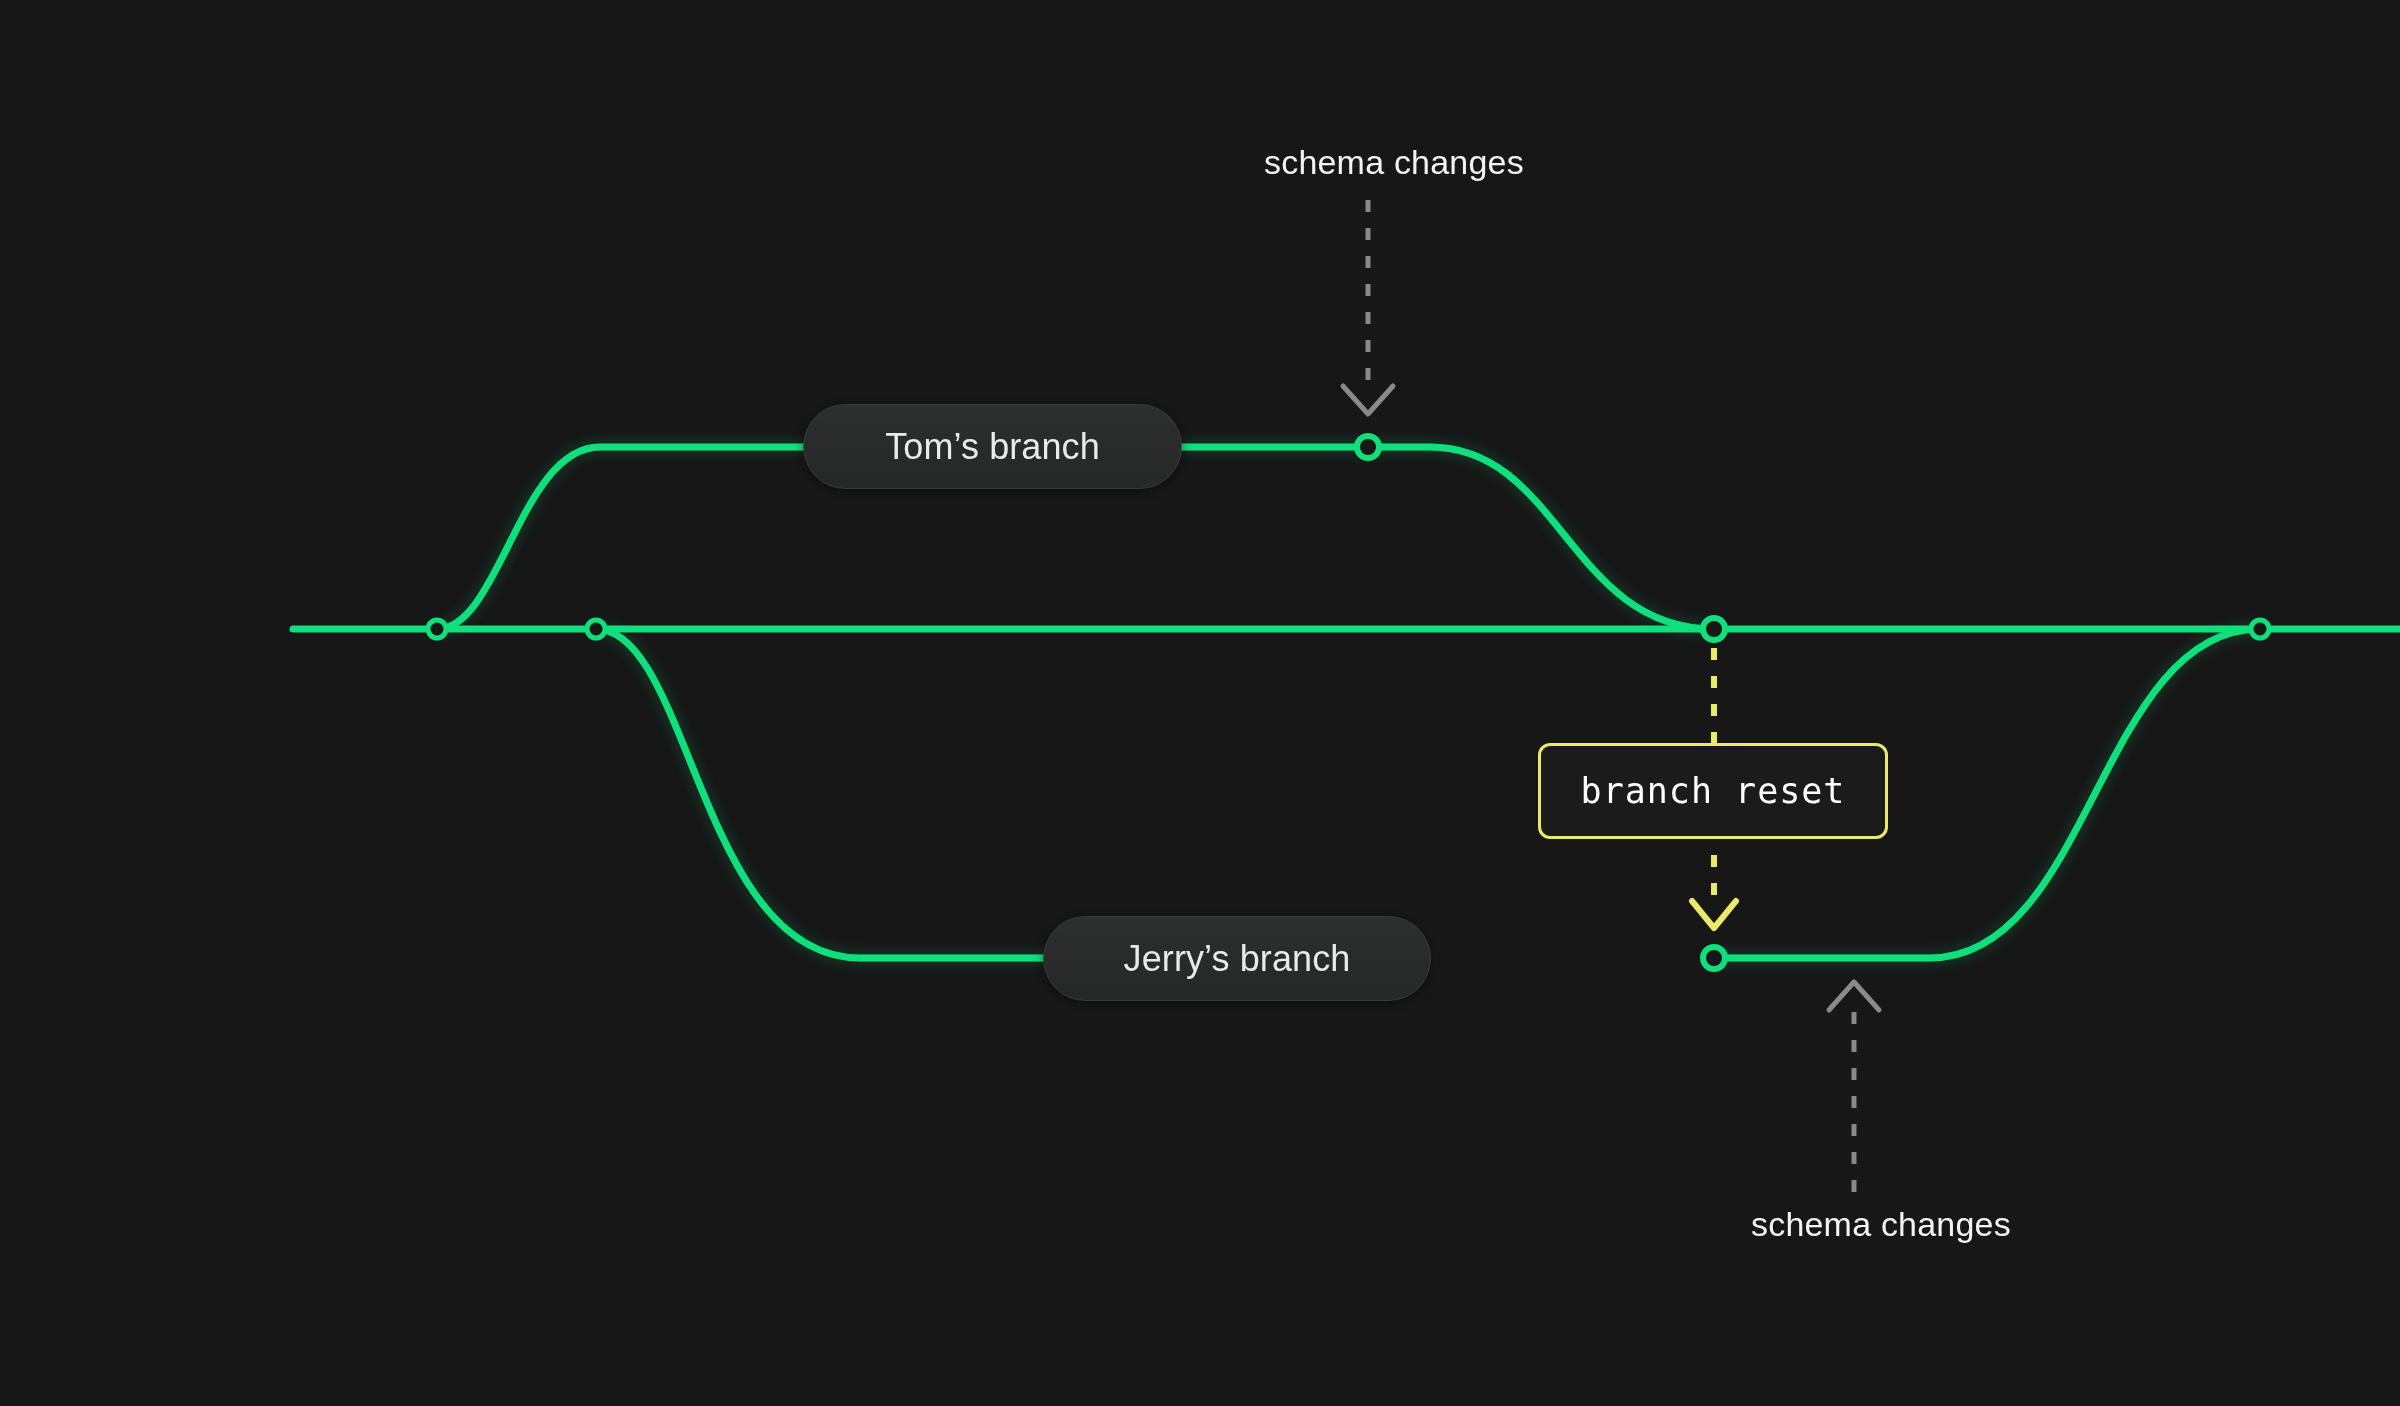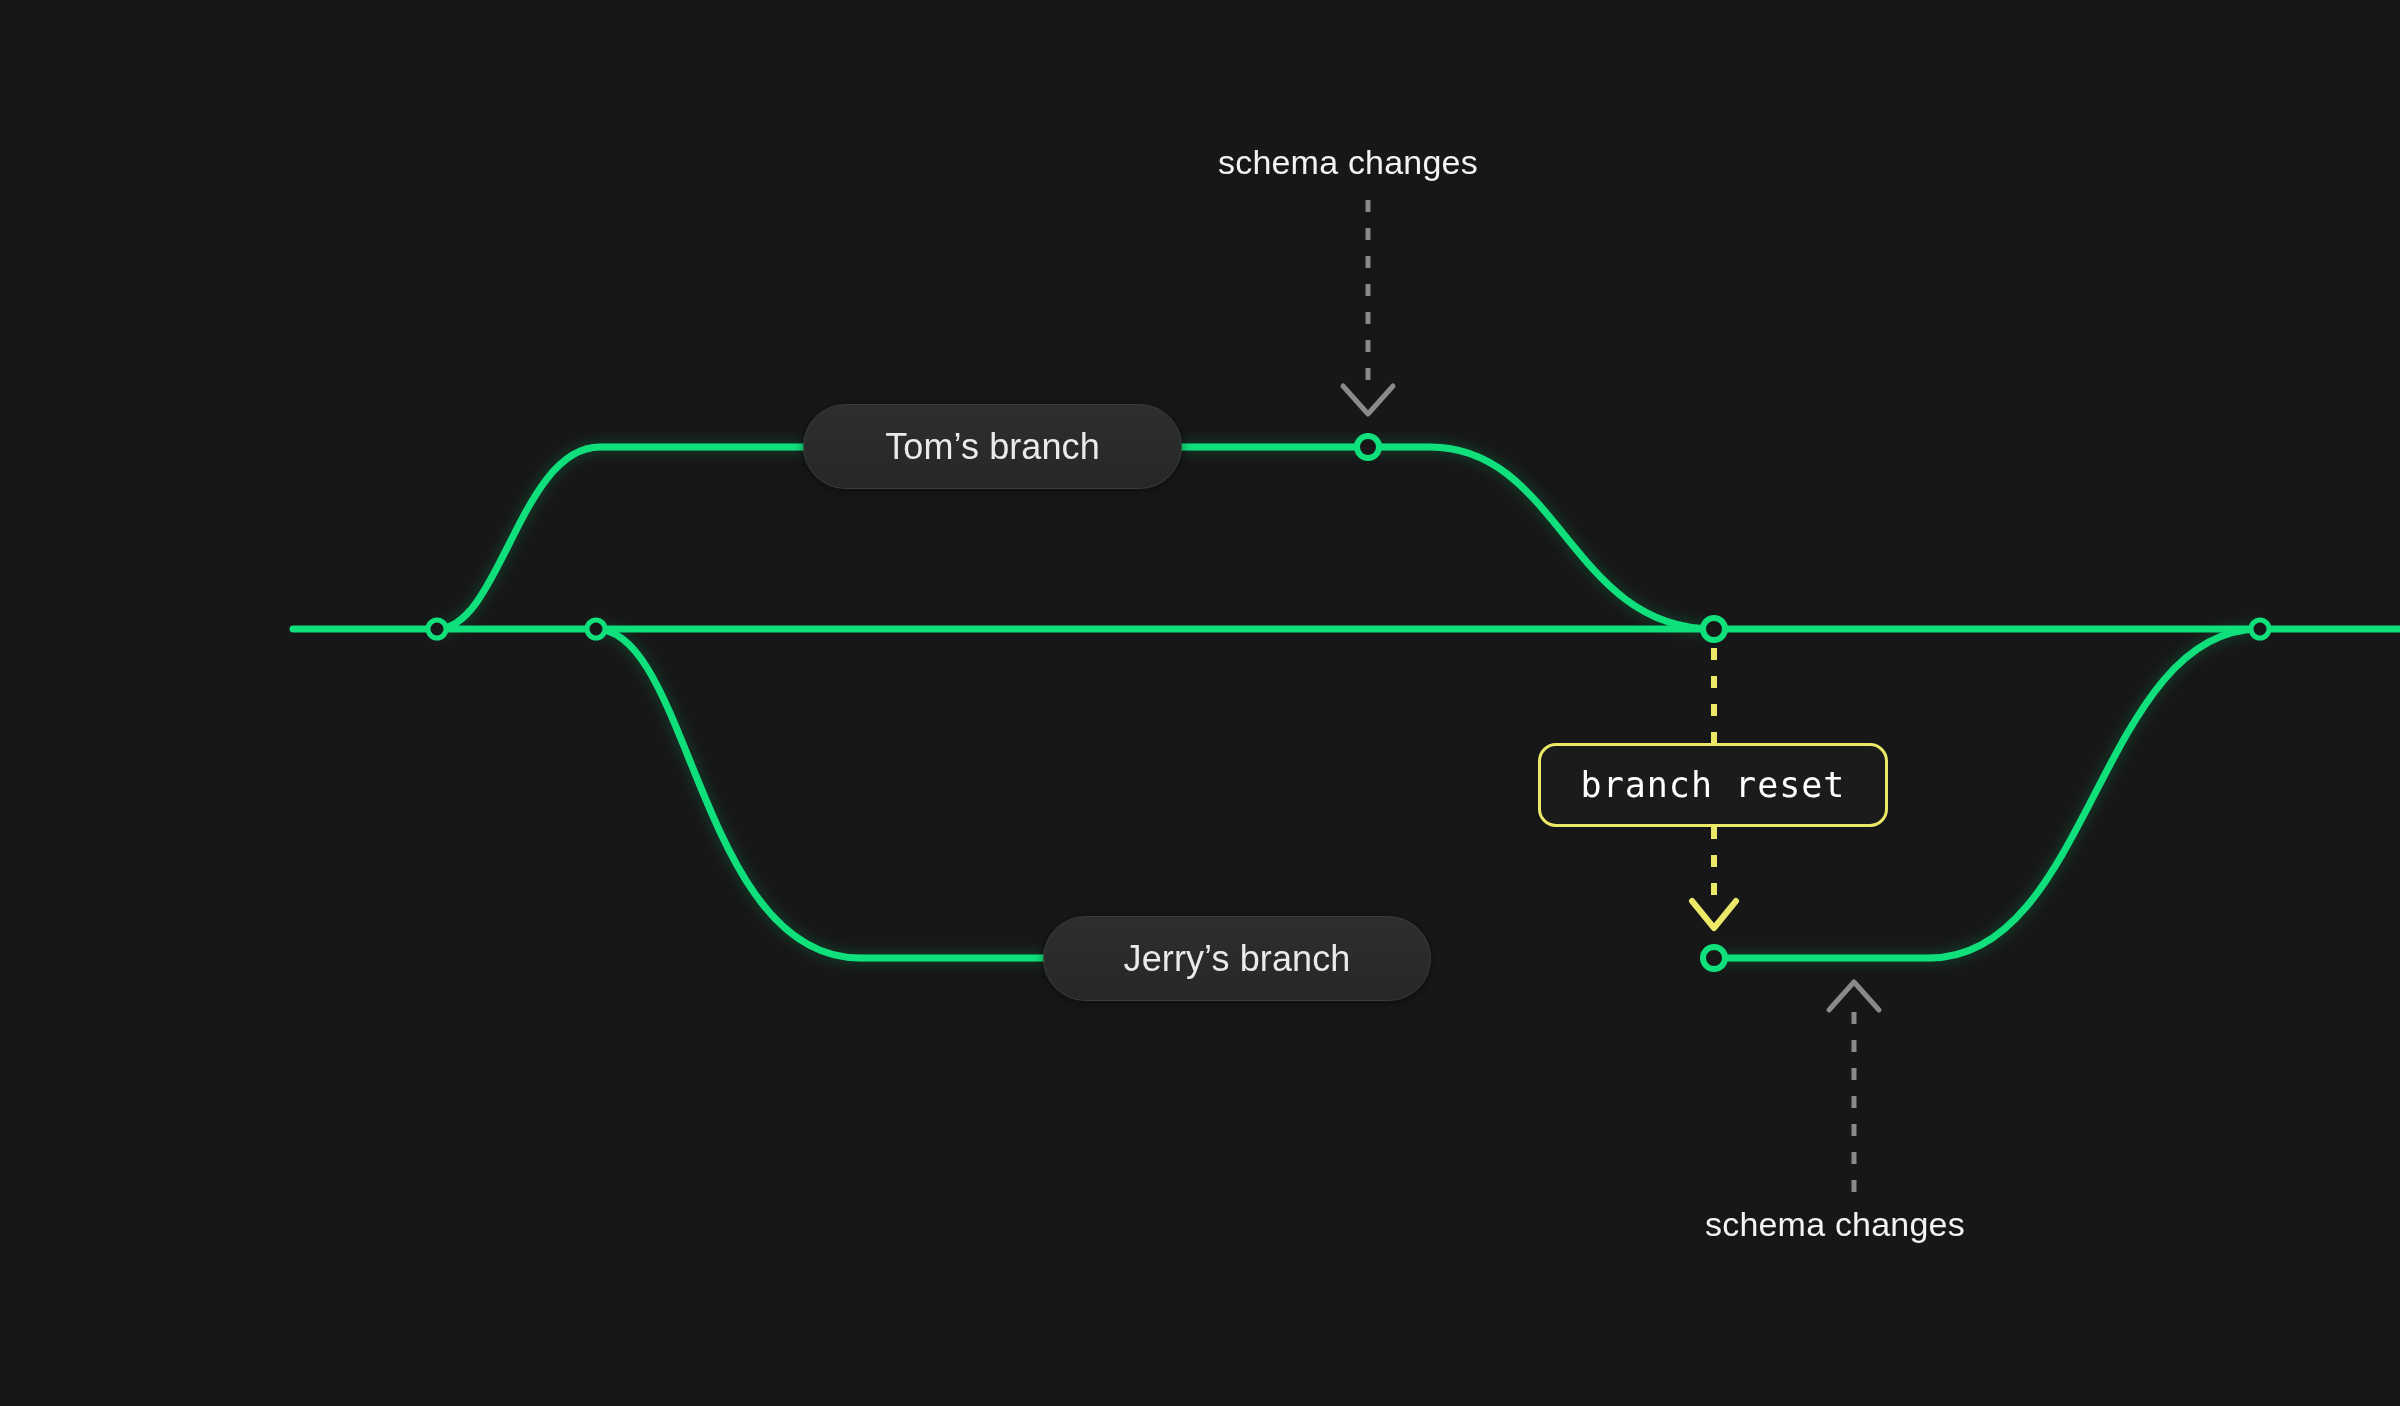--- a/index.html
+++ b/index.html
@@ -81,45 +81,46 @@
     width: 388px;
   }
 
   
   .annotation-label {
     position: absolute;
     color: #f2f3f3;
     font-size: 34px;
     white-space: nowrap;
     letter-spacing: 0.2px;
+    margin-left: 46px;
   }
 
   .label-schema-top {
     left: 1218px;
     top: 143px;
   }
 
   .label-schema-bottom {
     left: 1705px;
     top: 1205px;
   }
 
   
   .callout-reset {
     position: absolute;
     left: 1538px;
     top: 743px;
     width: 350px;
-    height: 84px;
+    height: 96px;
     box-sizing: border-box;
     display: flex;
     align-items: center;
     justify-content: center;
     border: 3px solid #ece969;
-    border-radius: 18px;
+    border-radius: 12px;
     background: #1b1b1b;
     color: #ffffff;
     font-family: "DejaVu Sans Mono", monospace;
     font-size: 35px;
     letter-spacing: 1px;
     z-index: 7;
   }
 </style>
 </head>
 <body>

